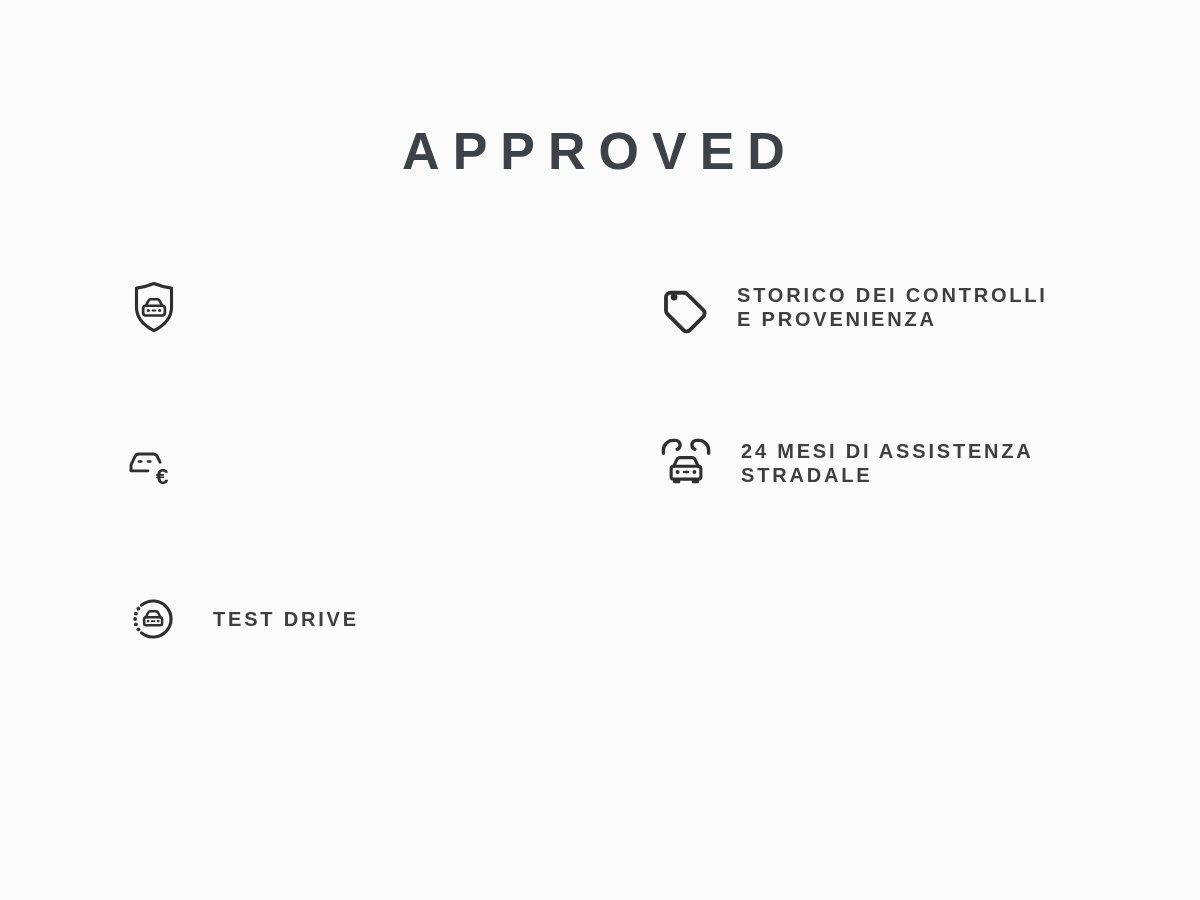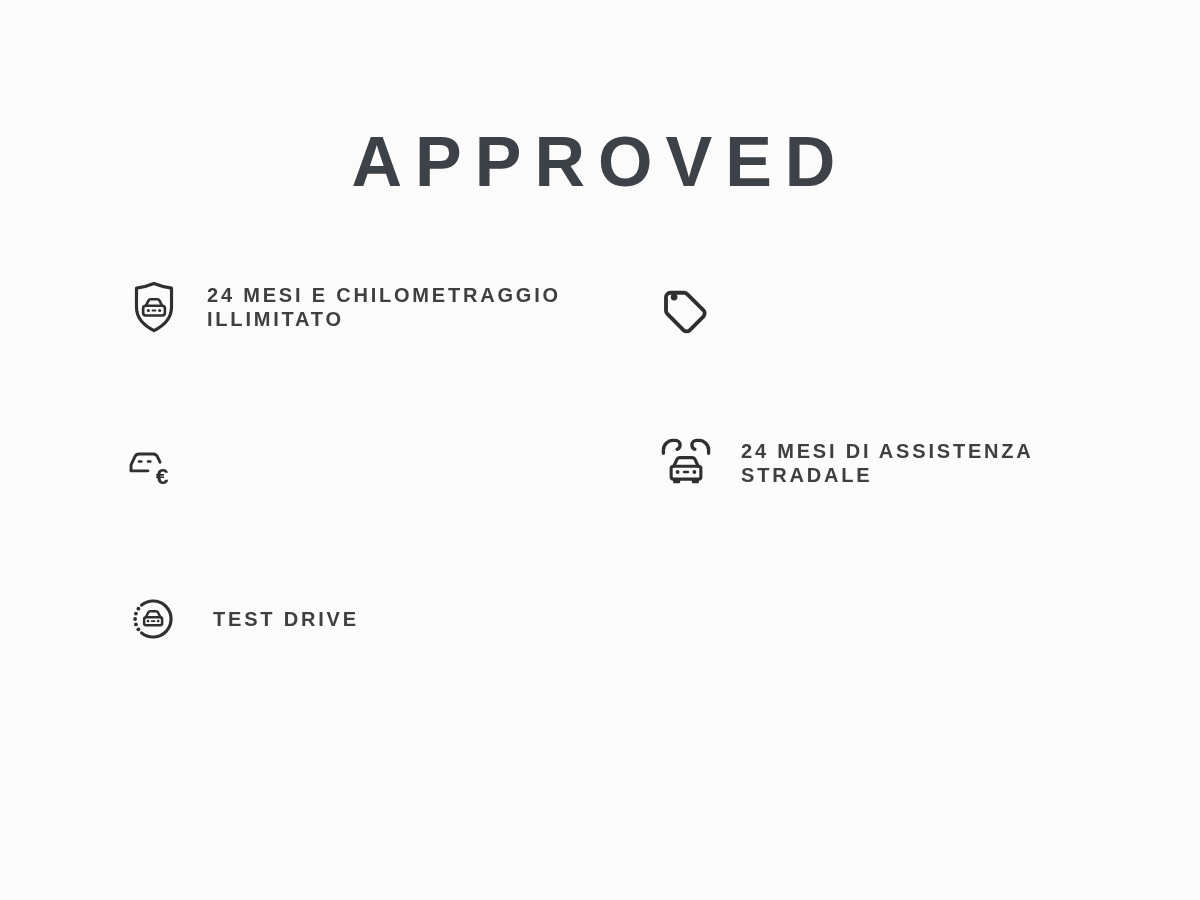--- a/index.html
+++ b/index.html
@@ -8,21 +8,21 @@
   *{box-sizing:border-box;}
   html,body{margin:0;padding:0;}
   body{
     width:1200px;height:900px;background:var(--bg);
     font-family:"Liberation Sans","DejaVu Sans",sans-serif;
     overflow:hidden;
   }
   .page{position:relative;width:1200px;height:900px;}
   .title{
     padding-top:120px;text-align:center;
-    font-size:70px;font-weight:700;line-height:1.2;
+    font-size:52px;font-weight:700;line-height:1.2;
     letter-spacing:13px;color:var(--title);
   }
   .features{
     position:absolute;left:125px;top:229px;width:960px;
     display:grid;grid-template-columns:530px 430px;grid-auto-rows:156px;
     grid-auto-flow:row;
   }
   .feature{display:flex;align-items:center;}
   .icon-box{
     flex:0 0 58px;display:flex;justify-content:center;align-items:center;
@@ -49,32 +49,32 @@
       <span class="icon-box">
         <svg width="58" height="58" viewBox="0 0 48 48" fill="none" stroke="currentColor" stroke-linecap="round" stroke-linejoin="round">
           <path d="M24 4.5 C19 6.5 13.5 7.9 9.5 8.4 V24 C9.5 33.5 15.5 39.3 24 43.5 C32.5 39.3 38.5 33.5 38.5 24 V8.4 C34.5 7.9 29 6.5 24 4.5 Z" stroke-width="2.6"></path>
           <path d="M17.3 23 L19.3 18.9 C19.7 18.1 20.5 17.6 21.4 17.6 H26.6 C27.5 17.6 28.3 18.1 28.7 18.9 L30.7 23" stroke-width="2.2"></path>
           <rect x="15" y="23" width="18" height="8" rx="2.2" stroke-width="2.2"></rect>
           <circle cx="19.3" cy="26.9" r="1.3" fill="currentColor" stroke="none"></circle>
           <circle cx="28.7" cy="26.9" r="1.3" fill="currentColor" stroke="none"></circle>
           <rect x="22" y="26.1" width="4" height="1.7" rx="0.85" fill="currentColor" stroke="none"></rect>
         </svg>
       </span>
-      <span class="feature-label">24 MESI E CHILOMETRAGGIO
-ILLIMITATO</span>
     </div>
 
 
     <div class="feature left-col">
       <span class="icon-box">
         <svg width="54" height="54" viewBox="0 0 24 24" fill="none" stroke="currentColor" stroke-linecap="round" stroke-linejoin="round">
           <path d="M20.59 13.41 l-7.17 -7.17 A2 2 0 0 0 12 5.66 H6 a2 2 0 0 0 -2 2 v6 a2 2 0 0 0 .59 1.41 l7.17 7.17 a2 2 0 0 0 2.83 0 l6 -6 a2 2 0 0 0 0 -2.83 Z" stroke-width="1.7"></path>
           <circle cx="7.6" cy="7.6" r="1.5" fill="currentColor" stroke="none"></circle>
         </svg>
       </span>
+      <span class="feature-label">STORICO DEI CONTROLLI
+E PROVENIENZA</span>
     </div>
 
 
     <div class="feature left-col">
       <span class="icon-box">
         <svg width="58" height="58" viewBox="0 0 48 48" fill="none" stroke="currentColor" stroke-linecap="round" stroke-linejoin="round">
           <path d="M5 30.5 V25.5 L8.2 18.7 C8.8 17.4 10.1 16.5 11.6 16.5 H23.4 C24.9 16.5 26.2 17.4 26.8 18.7 L29 23.3" stroke-width="2.4"></path>
           <path d="M5 30.5 H19" stroke-width="2.4"></path>
           <rect x="10.5" y="21.8" width="4" height="2" rx="1" fill="currentColor" stroke="none"></rect>
           <rect x="18" y="21.8" width="4" height="2" rx="1" fill="currentColor" stroke="none"></rect>

